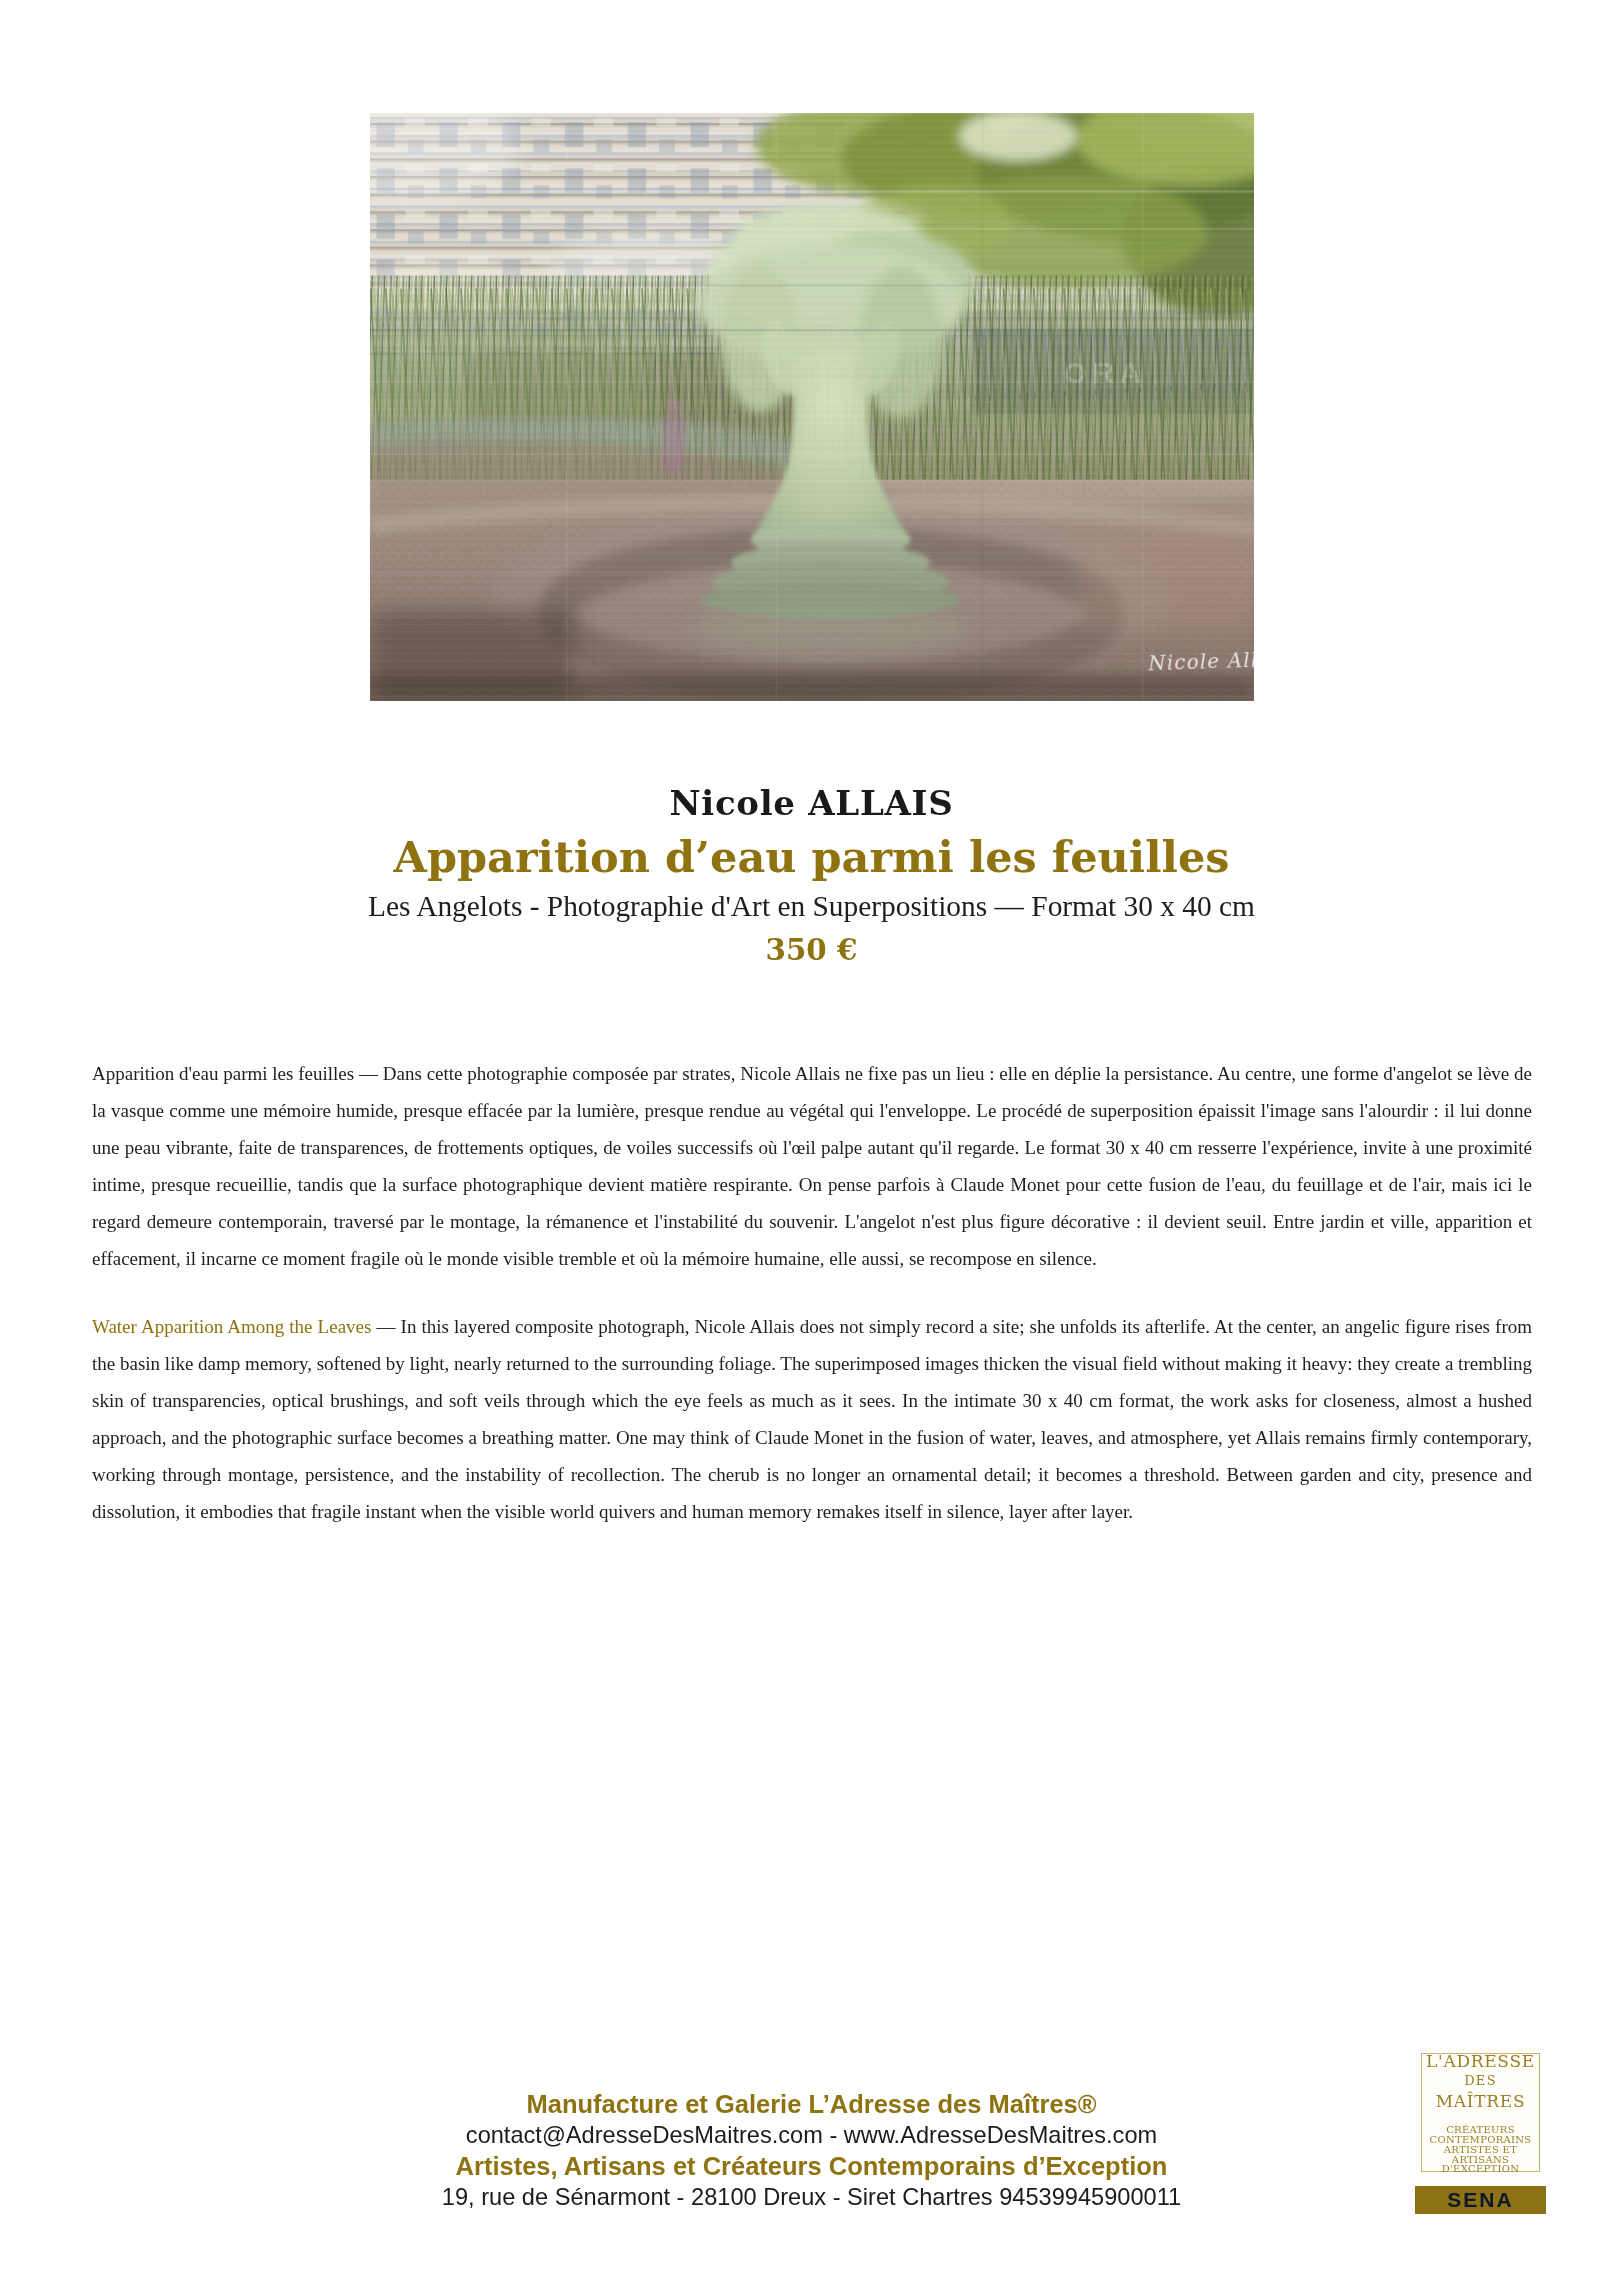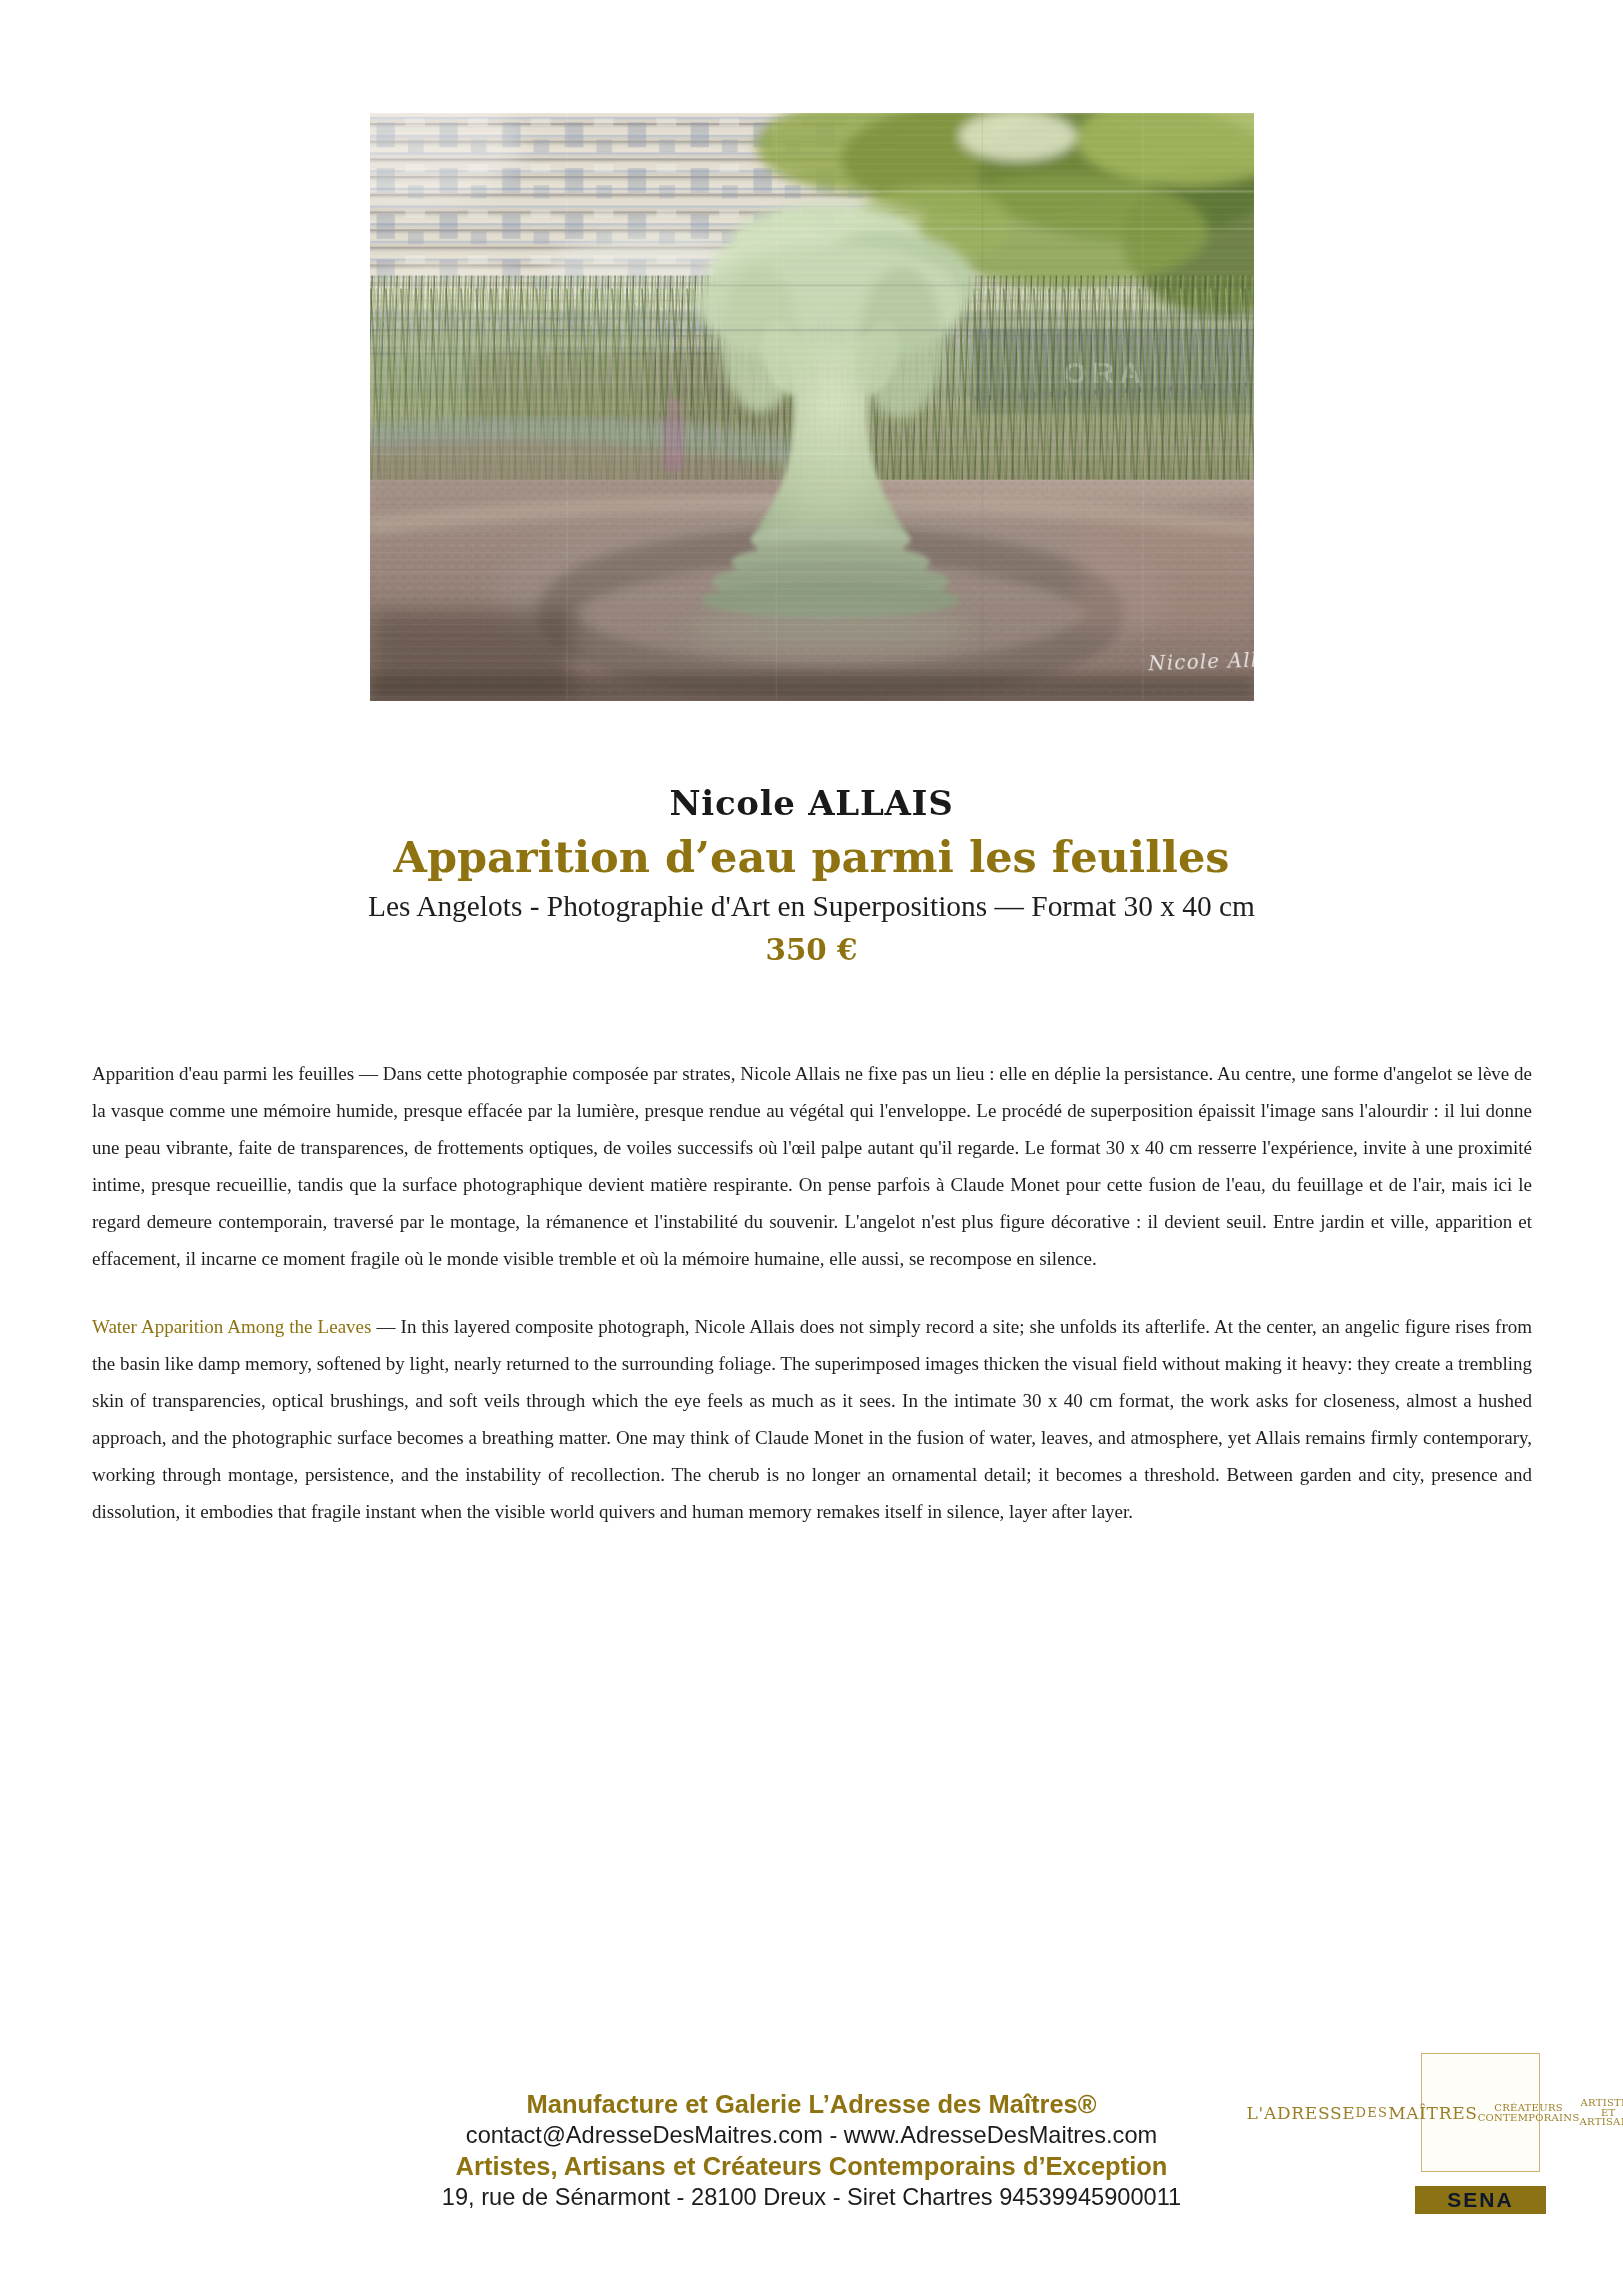--- a/index.html
+++ b/index.html
@@ -43,21 +43,21 @@
     font-family:"Liberation Sans", sans-serif;
   }
   .f-bold { font-size:25.5px; font-weight:bold; color:#8e7310; line-height:31px; }
   .f-reg  { font-size:23.6px; color:#1c1c1c; line-height:31px; }
 
   
   .logo { position:absolute; left:1415px; top:2053px; width:131px; text-align:center; }
   .logo-box {
     box-sizing:border-box; width:119px; height:119px; margin:0 auto;
     border:1.3px solid #cdb274; background:#fffdf8;
-    display:flex; flex-direction:row; align-items:center; justify-content:center;
+    display:flex; flex-direction:column; align-items:center; justify-content:center;
     font-family:"DejaVu Serif", serif; color:#9a7f28; padding:5.2px 2.6px;
   }
   .logo-name1, .logo-name3 { font-size:17px; letter-spacing:0.7px; }
   .logo-name2 { font-size:13px; letter-spacing:1.3px; margin:2.6px 0; }
   .logo-rule { width:77px; height:1.3px; background:#c3a95e; margin:7.9px 0 6.5px; }
   .logo-tag { font-size:10px; letter-spacing:0.3px; line-height:9.8px; }
   .badge {
     margin-top:14.4px; box-sizing:border-box; width:131px; height:27.5px; background:#8b7214;
     color:#0f172a; font-family:"Liberation Sans", sans-serif; font-weight:bold;
     font-size:21px; letter-spacing:2px;

